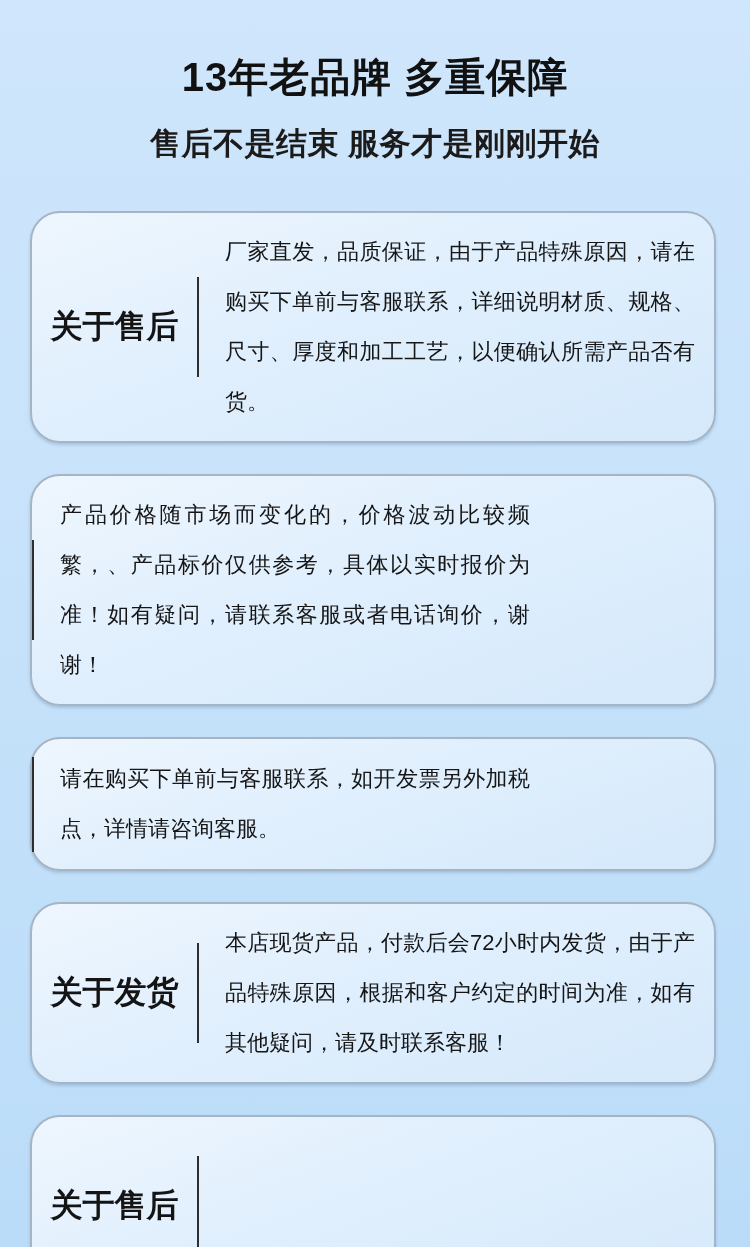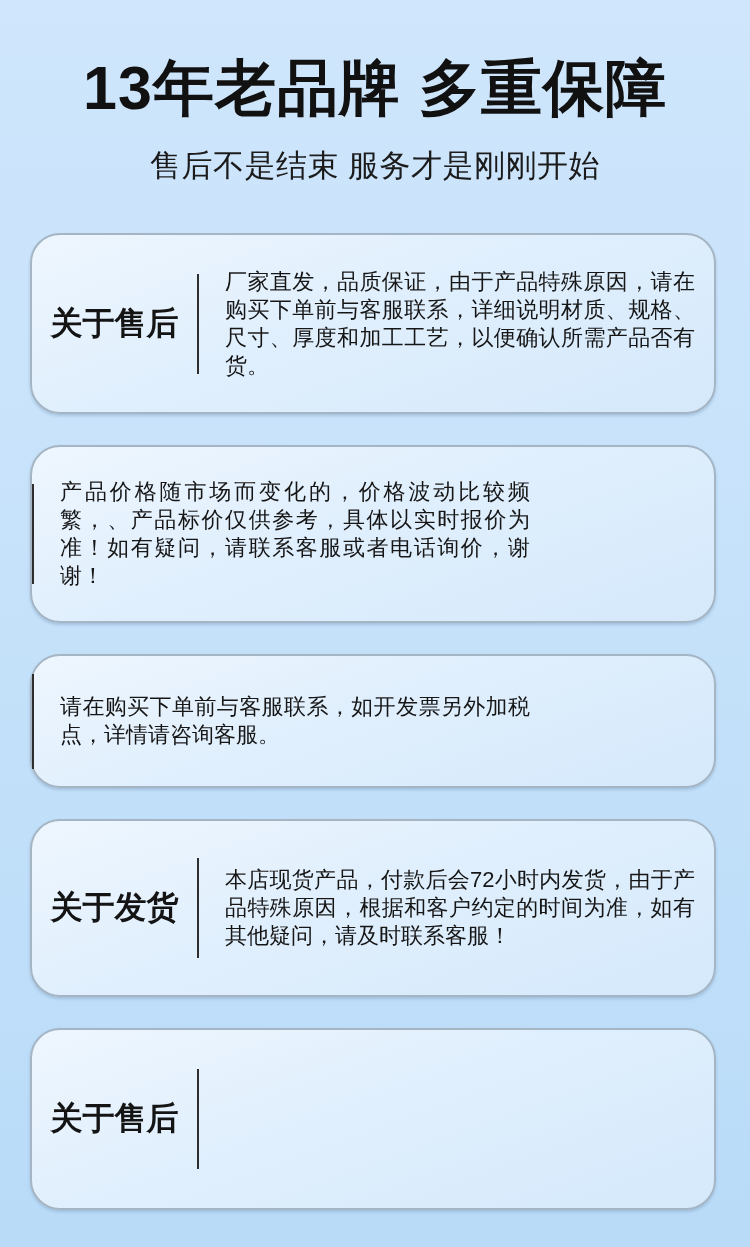--- a/index.html
+++ b/index.html
@@ -12,30 +12,30 @@
     background: linear-gradient(180deg, #cfe6fc 0%, #c6e2fa 45%, #b9dbf8 100%);
     font-family: "Liberation Sans", "DejaVu Sans", sans-serif;
     color: #161616;
     overflow: hidden;
   }
   .header {
     padding-top: 56px;
     text-align: center;
   }
   .title {
-    font-size: 61px;
+    font-size: 40px;
     font-weight: bold;
     color: #111111;
     line-height: 1.05;
     letter-spacing: 1px;
   }
   .subtitle {
     margin-top: 25px;
     font-size: 31px;
-    font-weight: normal;
+    font-weight: bold;
     color: #1b1b1b;
     letter-spacing: 0.5px;
   }
   .cards {
     margin: 46px 30px 0 30px;
   }
   .card {
     box-sizing: border-box;
     width: 686px;
     border: 2px solid #a5b5c3;
@@ -67,21 +67,21 @@
     height: 100px;
     background: #2e2e2e;
     align-self: center;
   }
   .card:nth-child(3) .card-divider { height: 95px; }
   .card-text {
     margin-left: 26px;
     margin-right: 16px;
     width: 470px;
     font-size: 22px;
-    line-height: 28px;
+    line-height: 50px;
     color: #161616;
     text-align: justify;
   }
 </style>
 </head>
 <body>
 
 <div class="header">
   <div class="title">13年老品牌 多重保障</div>
   <div class="subtitle">售后不是结束 服务才是刚刚开始</div>

